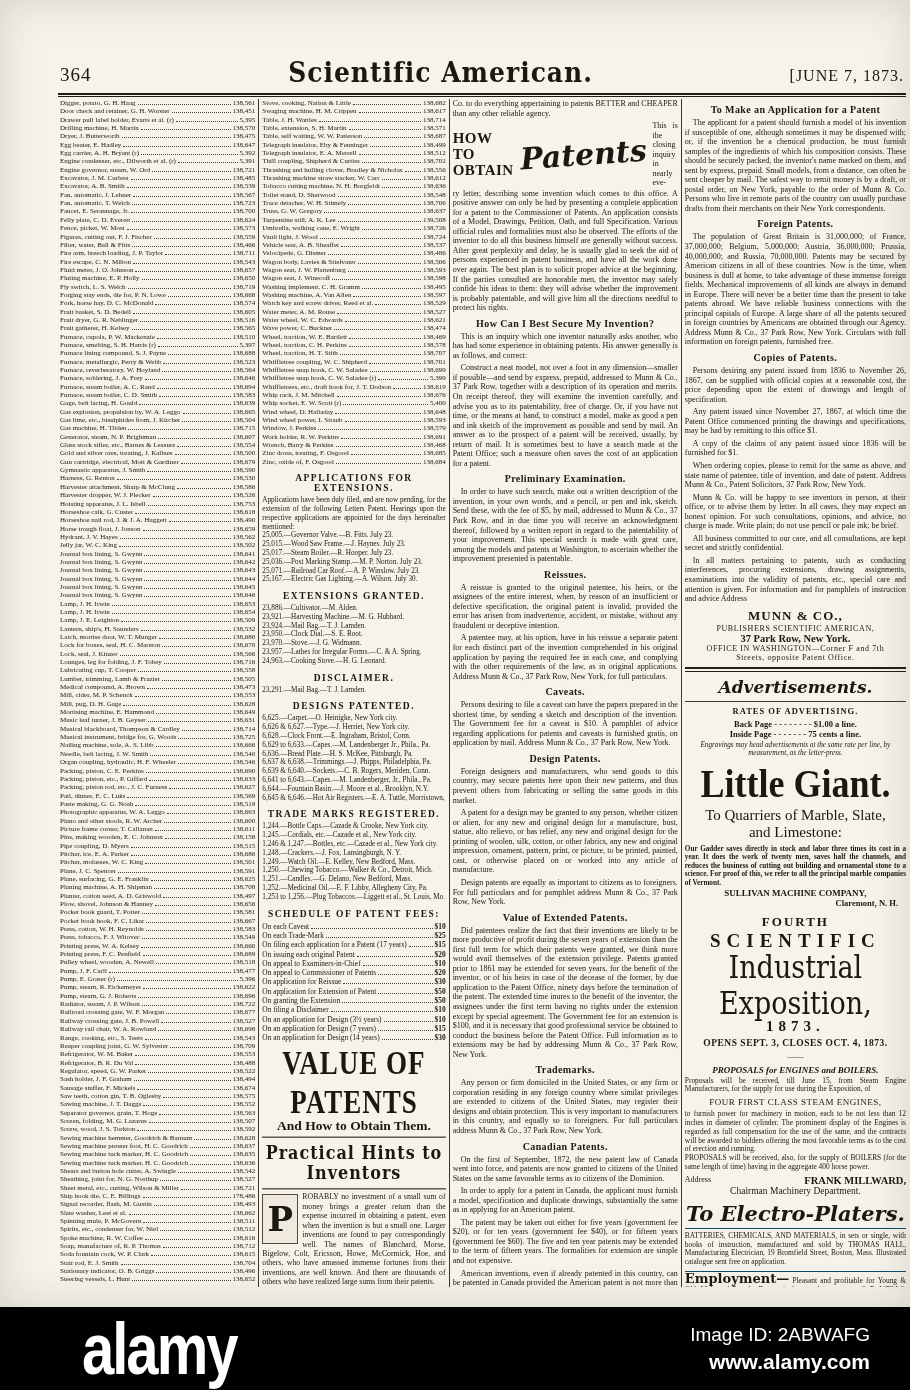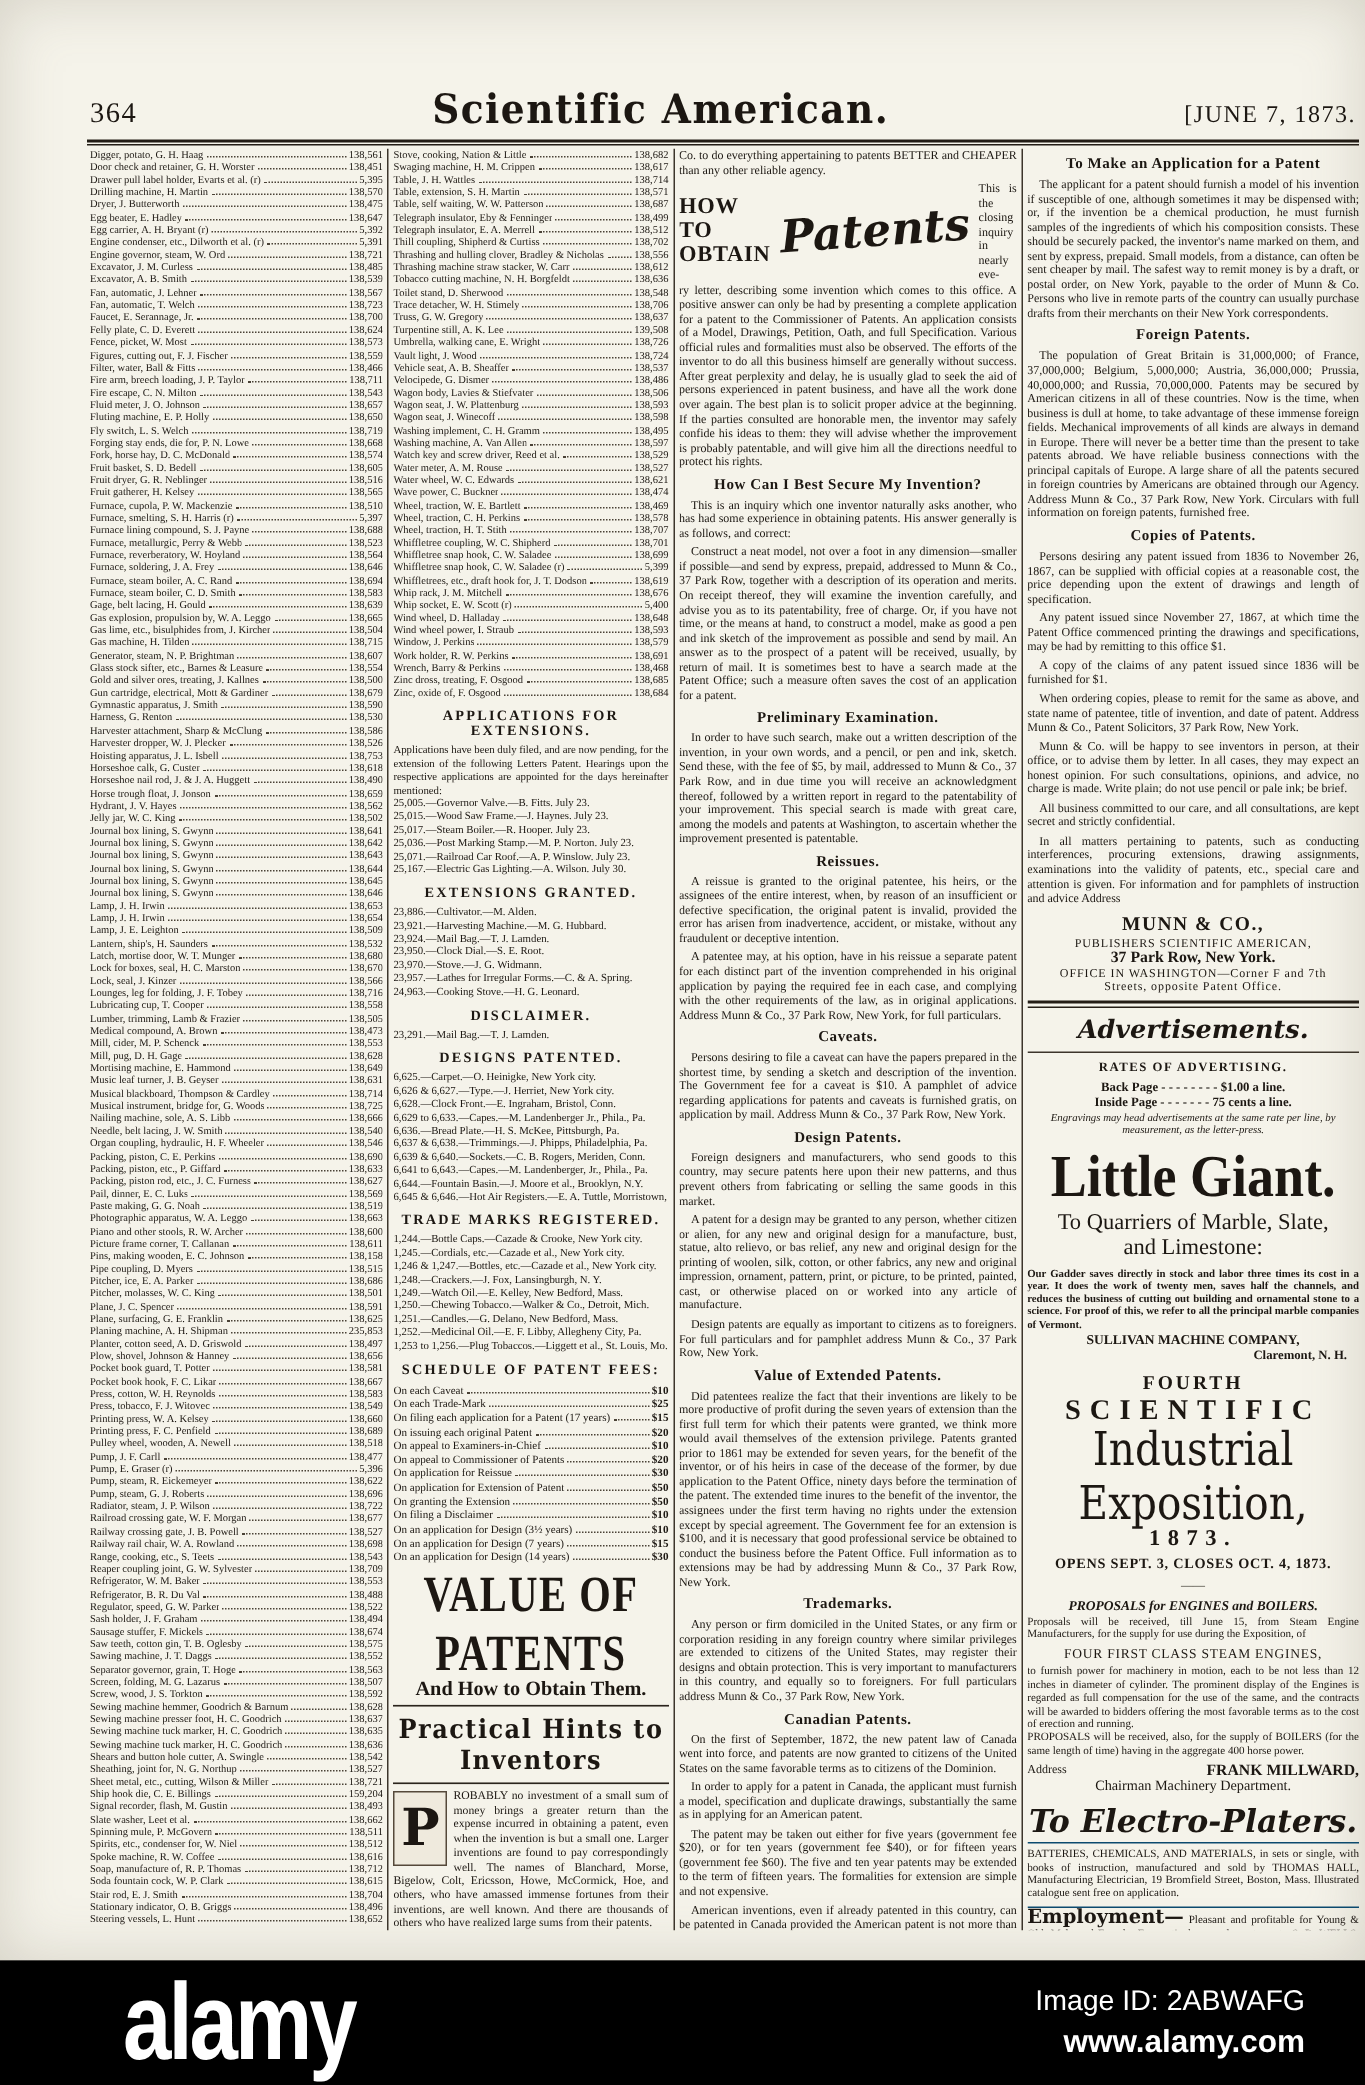--- a/index.html
+++ b/index.html
@@ -677,21 +677,21 @@
 
             <li class="ent">
               <span class="n">Plane, surfacing, G. E. Franklin</span>
               <span class="dots"></span>
               <span class="v">138,625</span>
             </li>
 
             <li class="ent">
               <span class="n">Planing machine, A. H. Shipman</span>
               <span class="dots"></span>
-              <span class="v">235,853</span>
+              <span class="v">138,708</span>
             </li>
 
             <li class="ent">
               <span class="n">Planter, cotton seed, A. D. Griswold</span>
               <span class="dots"></span>
               <span class="v">138,497</span>
             </li>
 
             <li class="ent">
               <span class="n">Plow, shovel, Johnson &amp; Hanney</span>
@@ -899,21 +899,21 @@
 
             <li class="ent">
               <span class="n">Sheet metal, etc., cutting, Wilson &amp; Miller</span>
               <span class="dots"></span>
               <span class="v">138,721</span>
             </li>
 
             <li class="ent">
               <span class="n">Ship hook die, C. E. Billings</span>
               <span class="dots"></span>
-              <span class="v">159,204</span>
+              <span class="v">178,486</span>
             </li>
 
             <li class="ent">
               <span class="n">Signal recorder, flash, M. Gustin</span>
               <span class="dots"></span>
               <span class="v">138,493</span>
             </li>
 
             <li class="ent">
               <span class="n">Slate washer, Leet et al.</span>

